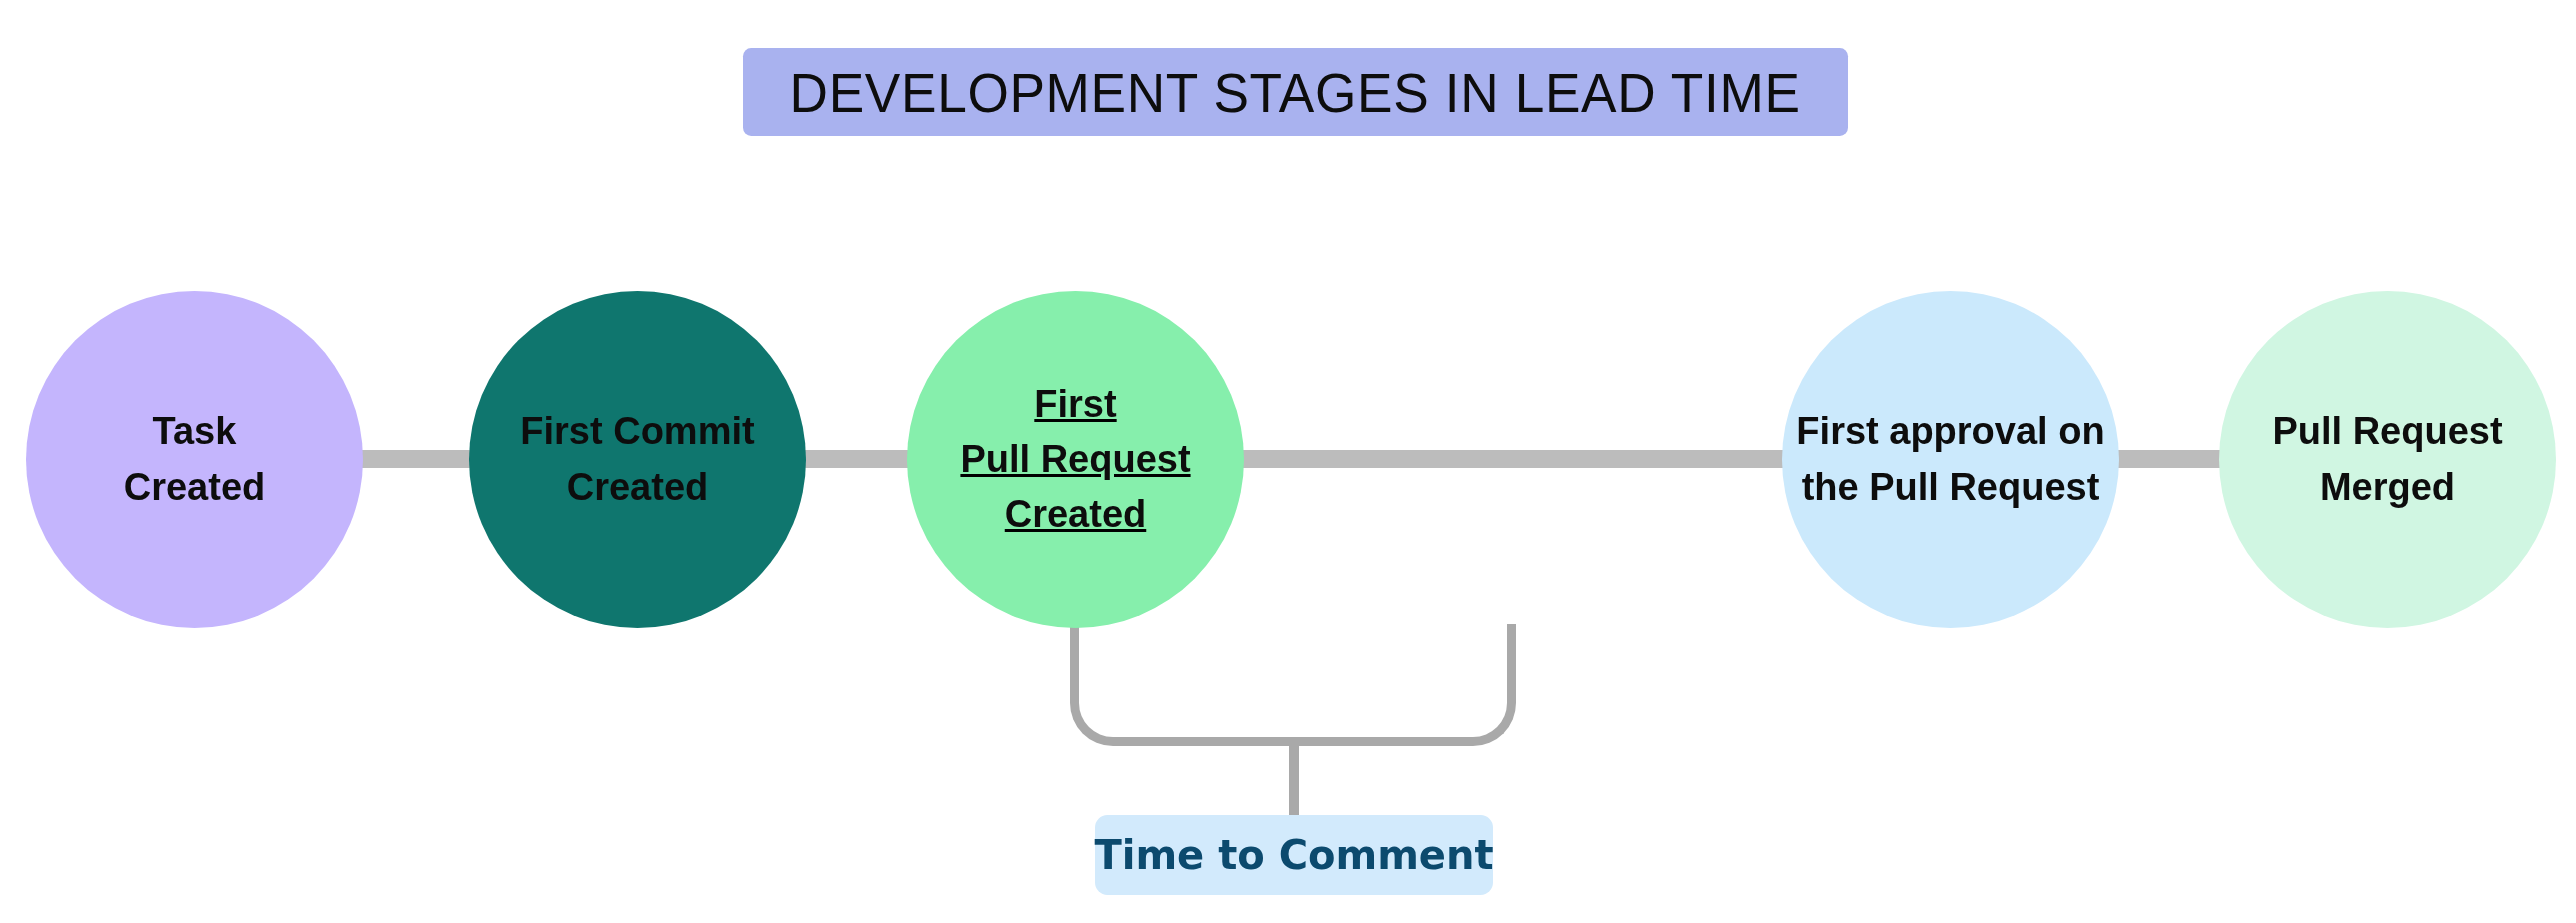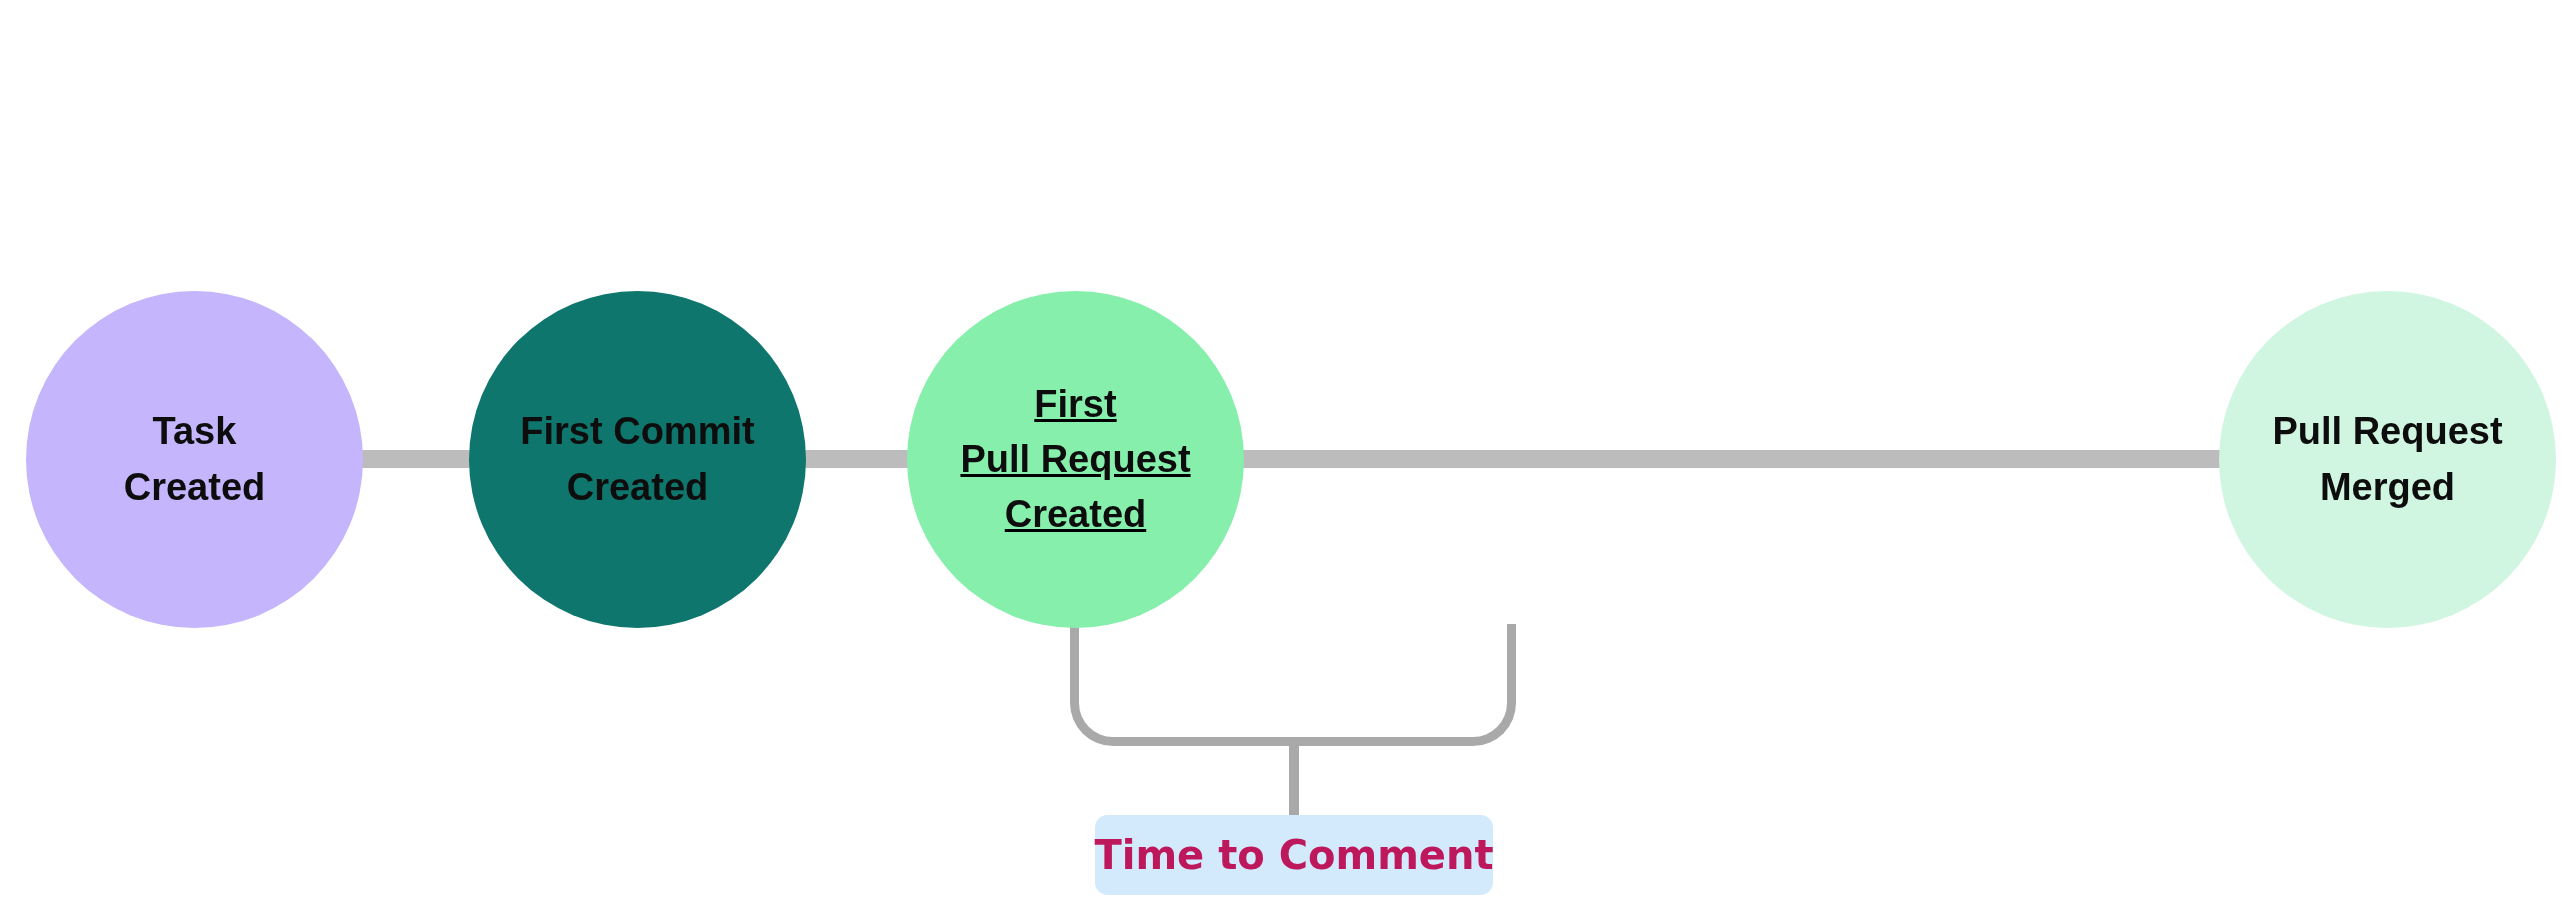--- a/index.html
+++ b/index.html
@@ -105,49 +105,56 @@
     border-radius: 12.4px;
     display: flex;
     align-items: center;
     justify-content: center;
     z-index: 2;
   }
   .annotation-text {
     font-family: "DejaVu Sans", sans-serif;
     font-size: 40px;
     font-weight: 700;
-    color: #be185d;
+    color: #0c4a6e;
     white-space: nowrap;
   }
 </style>
 </head>
 <body>
 
 <div class="canvas">
 
+  <div class="title-banner" style="background-color: rgb(169, 178, 239);">
+    <span class="title-text">DEVELOPMENT STAGES IN LEAD TIME</span>
+  </div>
 
   <div class="connector-line" style="background-color: rgb(188, 188, 188);"></div>
 
   <div class="stage-circle c1" style="background-color: #c4b5fd;">
     <span class="stage-label">Task
 Created</span>
   </div>
 
   <div class="stage-circle c2" style="background-color: #0f766e;">
     <span class="stage-label">First Commit
 Created</span>
   </div>
 
   <div class="stage-circle c3" style="background-color: #86efac; text-decoration: underline;">
     <span class="stage-label">First
 Pull Request
 Created</span>
   </div>
 
 
+  <div class="stage-circle c5" style="background-color: rgb(203, 233, 252);">
+    <span class="stage-label">First approval on
+the Pull Request</span>
+  </div>
 
   <div class="stage-circle c6" style="background-color: rgb(208, 246, 226);">
     <span class="stage-label">Pull Request
 Merged</span>
   </div>
 
   <div class="bracket" style="border-color: rgb(169, 169, 169);"></div>
 
   <div class="bracket-stem" style="background-color: rgb(169, 169, 169);"></div>
 

